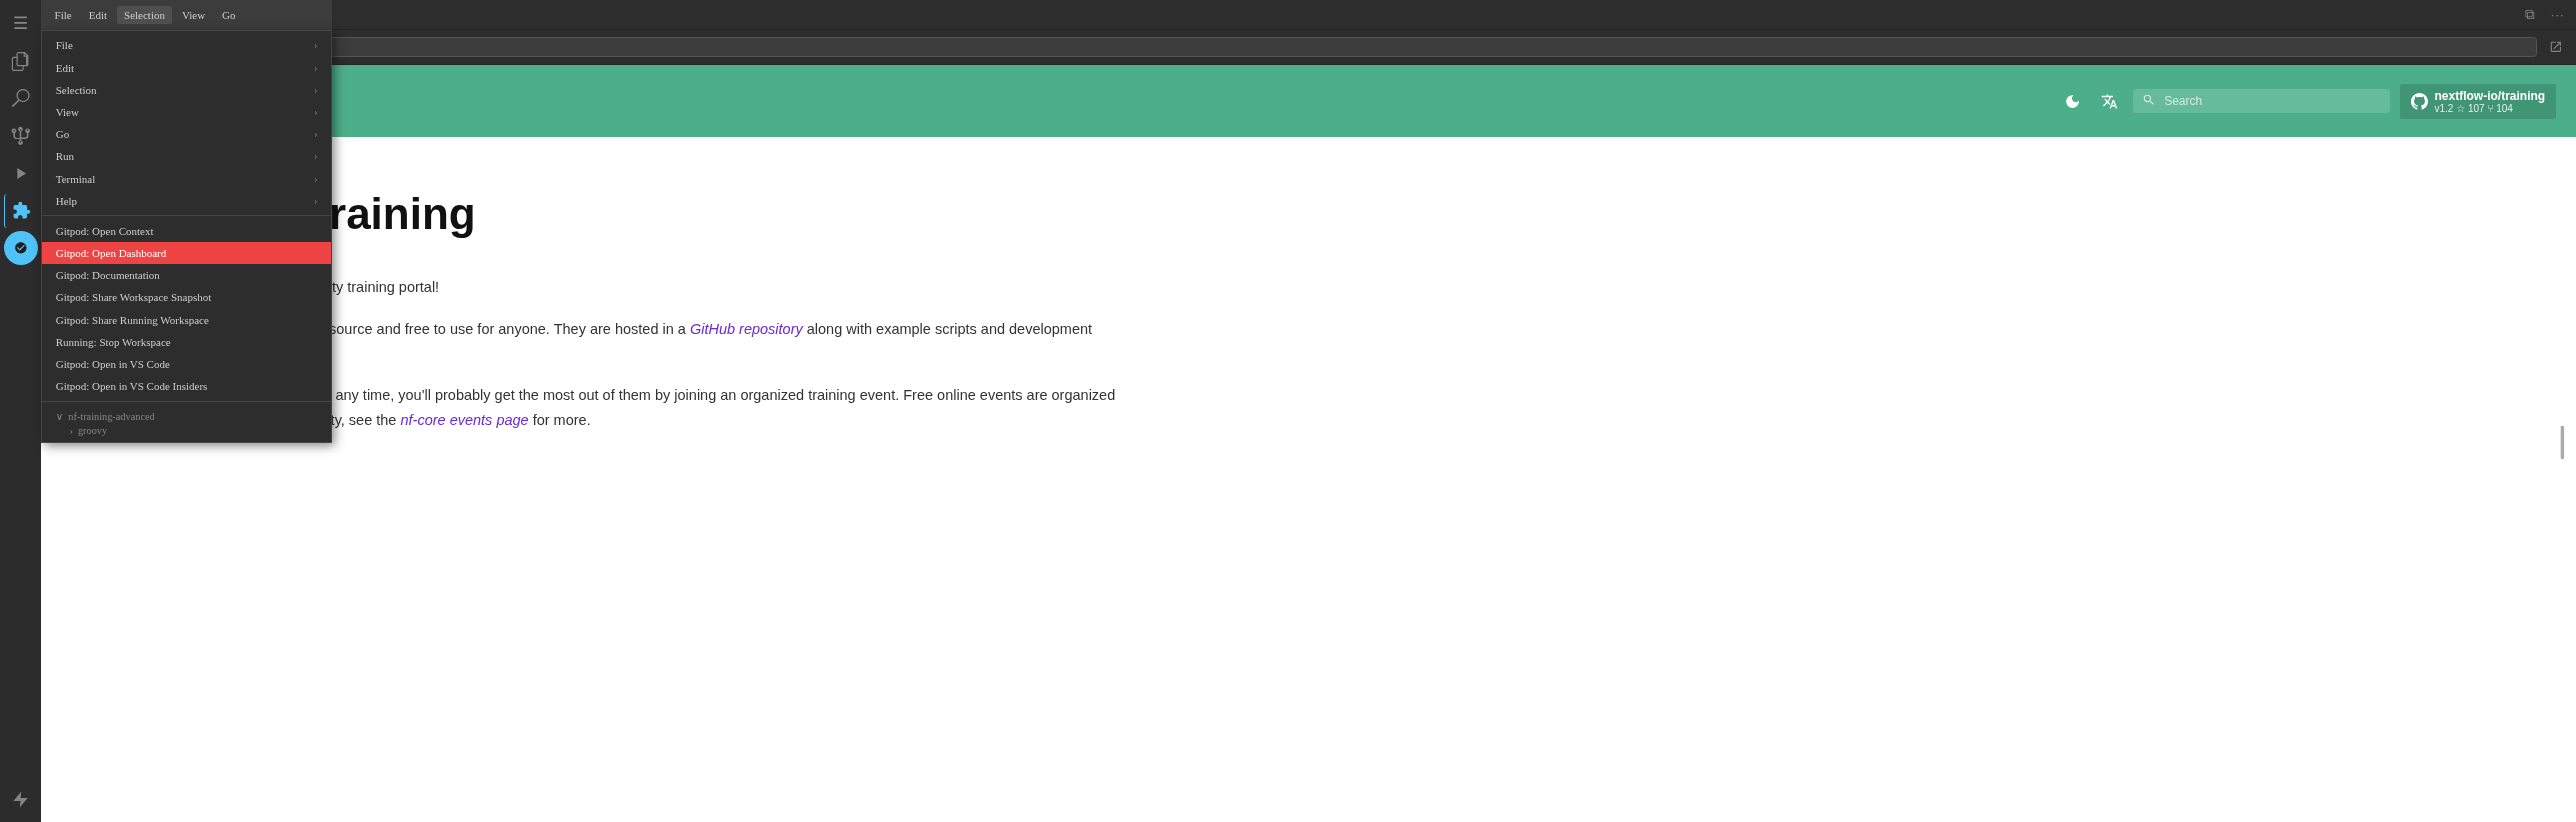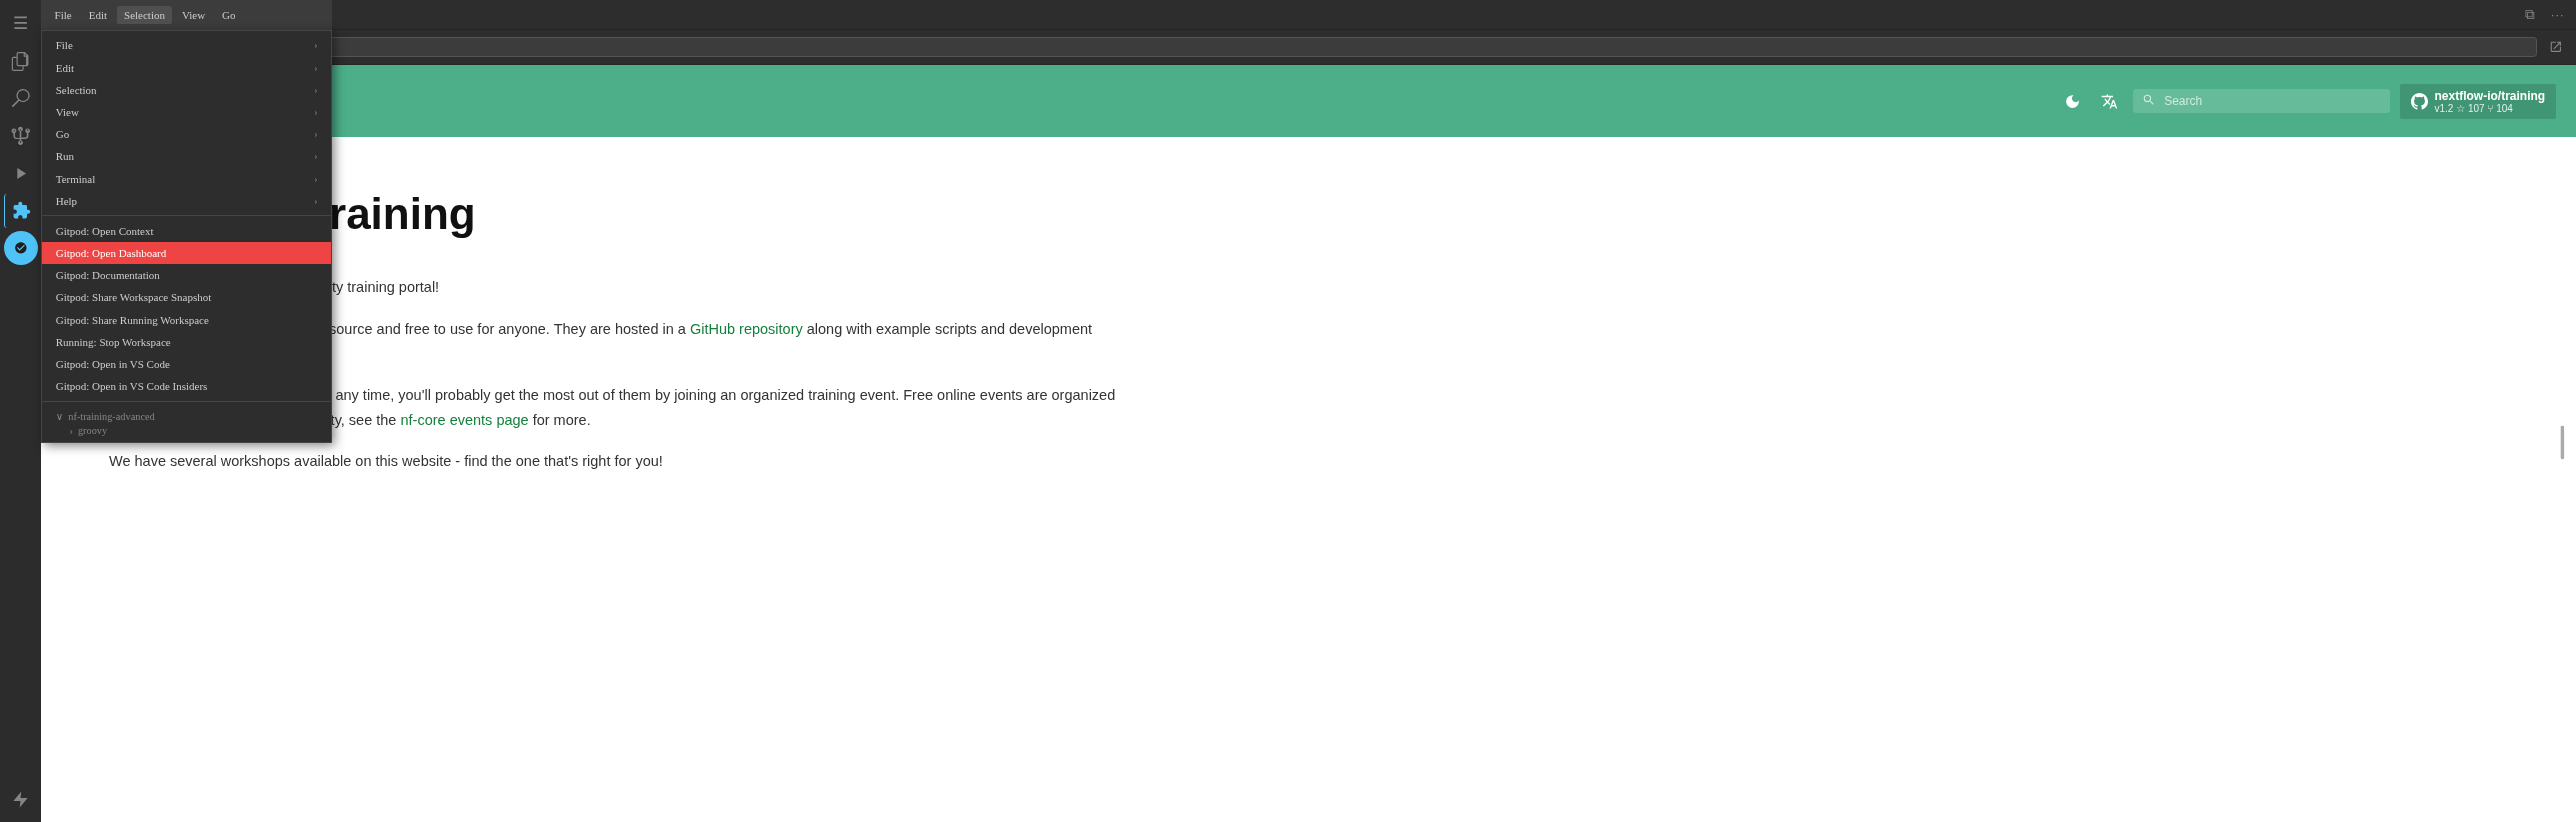--- a/index.html
+++ b/index.html
@@ -275,22 +275,23 @@
       margin-bottom: 34px;
       line-height: 1.2;
     }
     .content-para {
       font-size: 14.5px;
       line-height: 1.7;
       color: #333;
       margin-bottom: 17px;
     }
     .content-para a {
-      color: #15803d;
+      color: #6d28d9;
       text-decoration: none;
+      font-style: italic;
     }
   </style>
 </head>
 <body>
 
 <div class="activity-bar">
   <div class="activity-icon">☰</div>
   <div class="activity-icon">
     <svg width="19" height="19" viewBox="0 0 24 24" fill="currentColor">
         <path d="M17.5 0h-9L7 1.5V6H2.5L1 7.5v15.07L2.5 24h12.07L16 22.57V18h4.5l1.5-1.5V4.5L17.5 0zm0 2.12l2.38 2.38H17.5V2.12zM14.57 22.5H2.5v-15H7v9.07L8.5 18h6.07v4.5zm4.5-6H8.5v-15H16V6h3.07v10.5z"></path>
@@ -482,21 +483,20 @@
 
     <div class="site-content">
       <h1 class="page-title">Nextflow Training</h1>
       <p class="content-para">Welcome to the Nextflow community training portal!</p>
       <p class="content-para">
         These training materials are open source and free to use for anyone. They are hosted in a <a href="#">GitHub repository</a> along with example scripts and development configuration.
       </p>
       <p class="content-para">
         Whilst you can follow the materials any time, you'll probably get the most out of them by joining an organized training event. Free online events are organized regularly with the nf-core community, see the <a href="#">nf-core events page</a> for more.
       </p>
-      <p class="content-para">We have several workshops available on this website - find the one that's right for you!</p>
     </div>
 
     <div style="position:absolute; right:10.3px; top:50%; transform:translateY(-50%);">
       <svg width="6.8" height="34" viewBox="0 0 8 40" fill="#aaa">
           <rect x="2" y="0" width="4" height="40" rx="2"></rect>
         </svg>
     </div>
   </div>
 </div>
 

